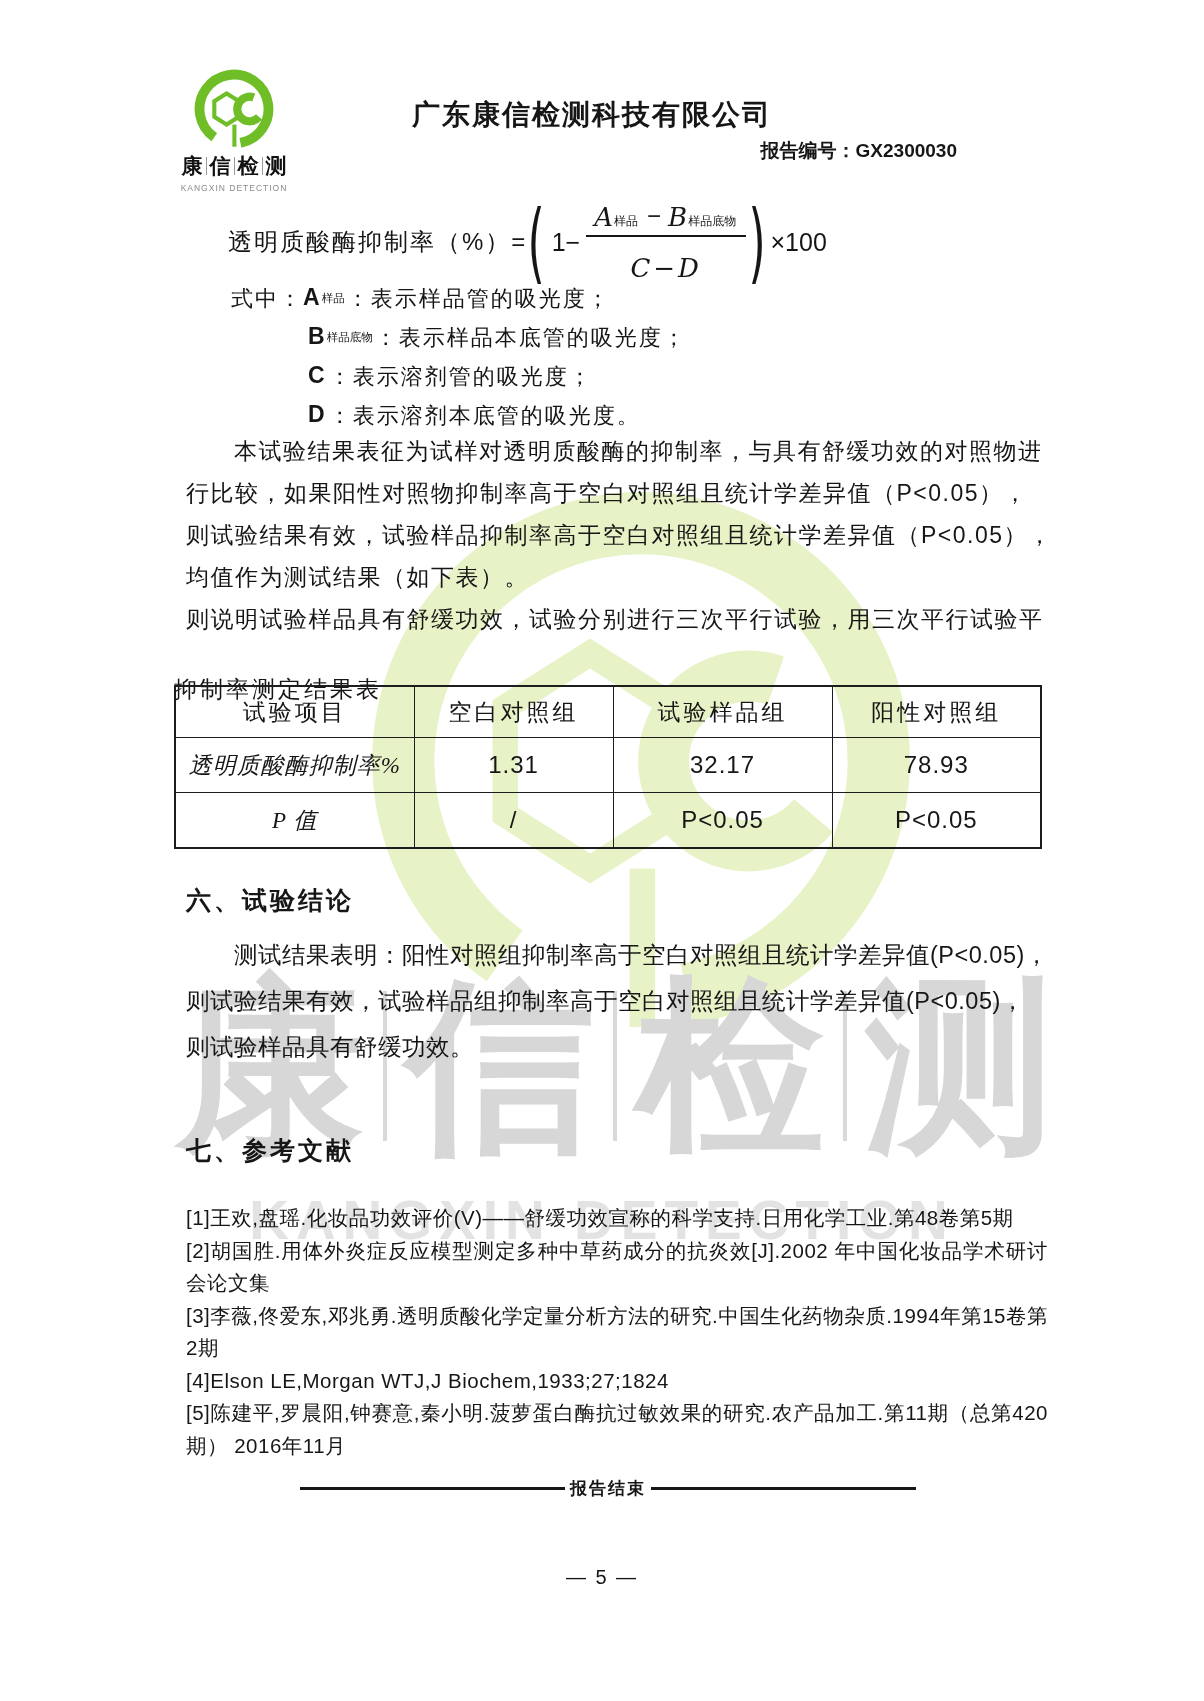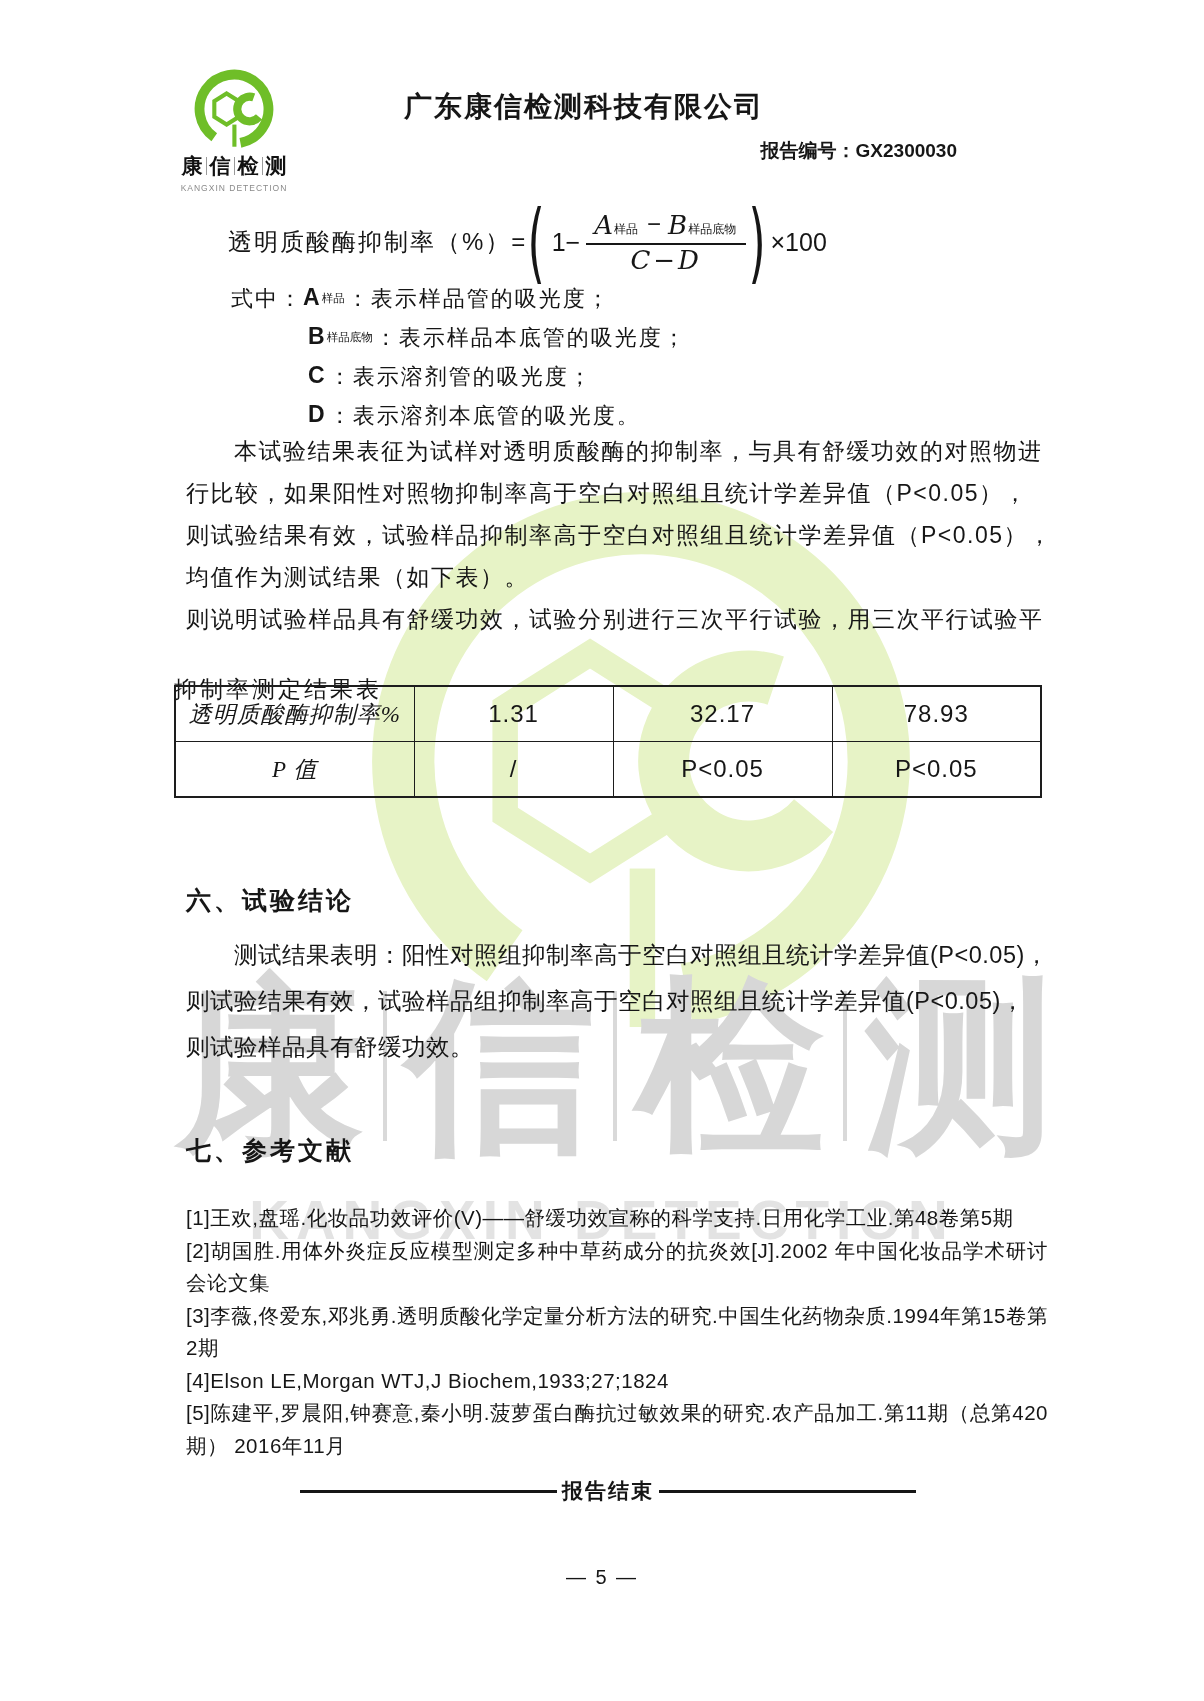--- a/index.html
+++ b/index.html
@@ -11,35 +11,35 @@
          justify-content:space-between;z-index:0;color:#d7d7d7;font-size:188px;font-weight:700;line-height:1;}
   .wm-cn i{width:4px;height:150px;background:#d9d9d9;}
   .wm-en{position:absolute;top:1188px;left:152px;width:900px;text-align:center;z-index:0;
          color:#e3e3e3;font-size:55px;font-weight:700;letter-spacing:7px;white-space:nowrap;}
   
   .logo{position:absolute;left:168px;top:68px;width:132px;text-align:center;z-index:1;}
   .logo-emblem{width:86px;height:82px;display:block;margin:0 auto;}
   .logo-cn{margin-top:2px;font-size:21px;font-weight:700;display:flex;align-items:center;justify-content:center;gap:3px;color:#111;}
   .logo-cn i{width:1px;height:18px;background:#9a9a9a;}
   .logo-en{margin-top:3px;font-size:8.5px;color:#8a8a8a;letter-spacing:1px;}
-  .company-title{position:absolute;top:84px;left:240px;width:680px;margin:4px;text-align:center;
+  .company-title{position:absolute;top:84px;left:240px;width:680px;margin:12px;text-align:center;
                  font-size:28px;font-weight:700;letter-spacing:2px;z-index:1;}
   .report-no{position:absolute;top:138px;right:247px;font-size:19px;font-weight:700;z-index:1;}
   
   .formula{position:absolute;top:198px;left:228px;display:flex;align-items:center;font-size:24px;z-index:1;}
   .f-prefix{letter-spacing:2px;margin-right:2px;}
   .paren{font-size:88px;font-weight:400;line-height:1;display:inline-block;transform:scaleX(.5);
          font-family:"DejaVu Sans",sans-serif;margin:0 -10px;}
   .f-oneminus{font-size:25px;margin:0 2px 0 8px;}
   .frac{display:inline-flex;flex-direction:column;align-items:center;margin:0 4px;}
   .frac .num{display:flex;align-items:flex-end;padding:0 8px 5px;border-bottom:2px solid #161616;}
   .frac var{font-family:"DejaVu Serif",serif;font-style:italic;font-size:26px;line-height:1;}
   .frac sub{font-size:12px;margin:0 2px 0 1px;}
   .frac .minus{margin:0 7px;font-size:24px;}
-  .frac .den{padding-top:1px;font-size:25px;letter-spacing:3px;}
+  .frac .den{padding-top:17px;font-size:25px;letter-spacing:3px;}
   .f-suffix{font-size:25px;margin-left:6px;}
   
   .defs{position:absolute;top:284px;left:231px;font-size:22px;z-index:1;}
   .def-row{height:39px;display:flex;align-items:flex-start;letter-spacing:2px;}
   .def-row.indent{padding-left:77px;}
   .def-sym{font-weight:600;font-size:23px;letter-spacing:0;}
   .def-sub{font-size:11.5px;position:relative;top:7px;margin:0 2px;letter-spacing:0;}
   
   .para1{position:absolute;top:430px;left:186px;width:860px;font-size:23px;z-index:1;}
   .p-line{height:42px;line-height:42px;letter-spacing:1.5px;white-space:nowrap;}
@@ -59,21 +59,21 @@
   .sec6{top:884px;}
   .sec7{top:1134px;}
   .concl{position:absolute;top:932px;left:186px;width:880px;font-size:23.5px;z-index:1;}
   .c-line{height:46px;line-height:46px;white-space:nowrap;letter-spacing:0.5px;}
   .c-line.indent{text-indent:48px;}
   .refs{position:absolute;top:1178px;left:186px;width:862px;font-size:20.5px;line-height:32.5px;
         z-index:2;text-align:justify;letter-spacing:0.5px;margin-top:24px;}
   
   .end-divider{position:absolute;top:1477px;left:300px;width:616px;display:flex;align-items:center;gap:5px;z-index:1;}
   .divider-line{flex:1;height:3px;background:#161616;}
-  .end-text{font-size:21px;font-weight:700;letter-spacing:2px;}
+  .end-text{font-size:17px;font-weight:700;letter-spacing:2px;}
   .page-no{position:absolute;top:1566px;left:0;width:1204px;text-align:center;font-size:20px;z-index:1;letter-spacing:2px;}
 </style>
 </head>
 <body>
 
 <div class="page">
 
   <svg class="wm-emblem" viewBox="0 0 200 200" aria-hidden="true">
     <circle cx="100" cy="100" r="84" fill="none" stroke="#e7f3c6" stroke-width="22" stroke-dasharray="460 70" transform="rotate(125 100 100)"></circle>
     <polygon points="82,62 112,81 112,119 82,138 52,119 52,81" fill="none" stroke="#e7f3c6" stroke-width="9"></polygon>
@@ -169,20 +169,26 @@
 
   <div class="tbl-title">抑制率测定结果表</div>
   <table class="rtable">
     <colgroup>
         <col style="width:239px">
         <col style="width:199px">
         <col style="width:219px">
         <col style="width:209px">
       </colgroup>
     <tbody>
+        <tr class="hrow">
+      <th>试验项目</th>
+      <th>空白对照组</th>
+      <th>试验样品组</th>
+      <th>阳性对照组</th>
+    </tr>
     <tr class="drow">
       <td class="lbl">透明质酸酶抑制率%</td>
       <td class="val">1.31</td>
       <td class="val">32.17</td>
       <td class="val">78.93</td>
     </tr>
     <tr class="drow">
       <td class="lbl">P 值</td>
       <td class="val">/</td>
       <td class="val">P&lt;0.05</td>

